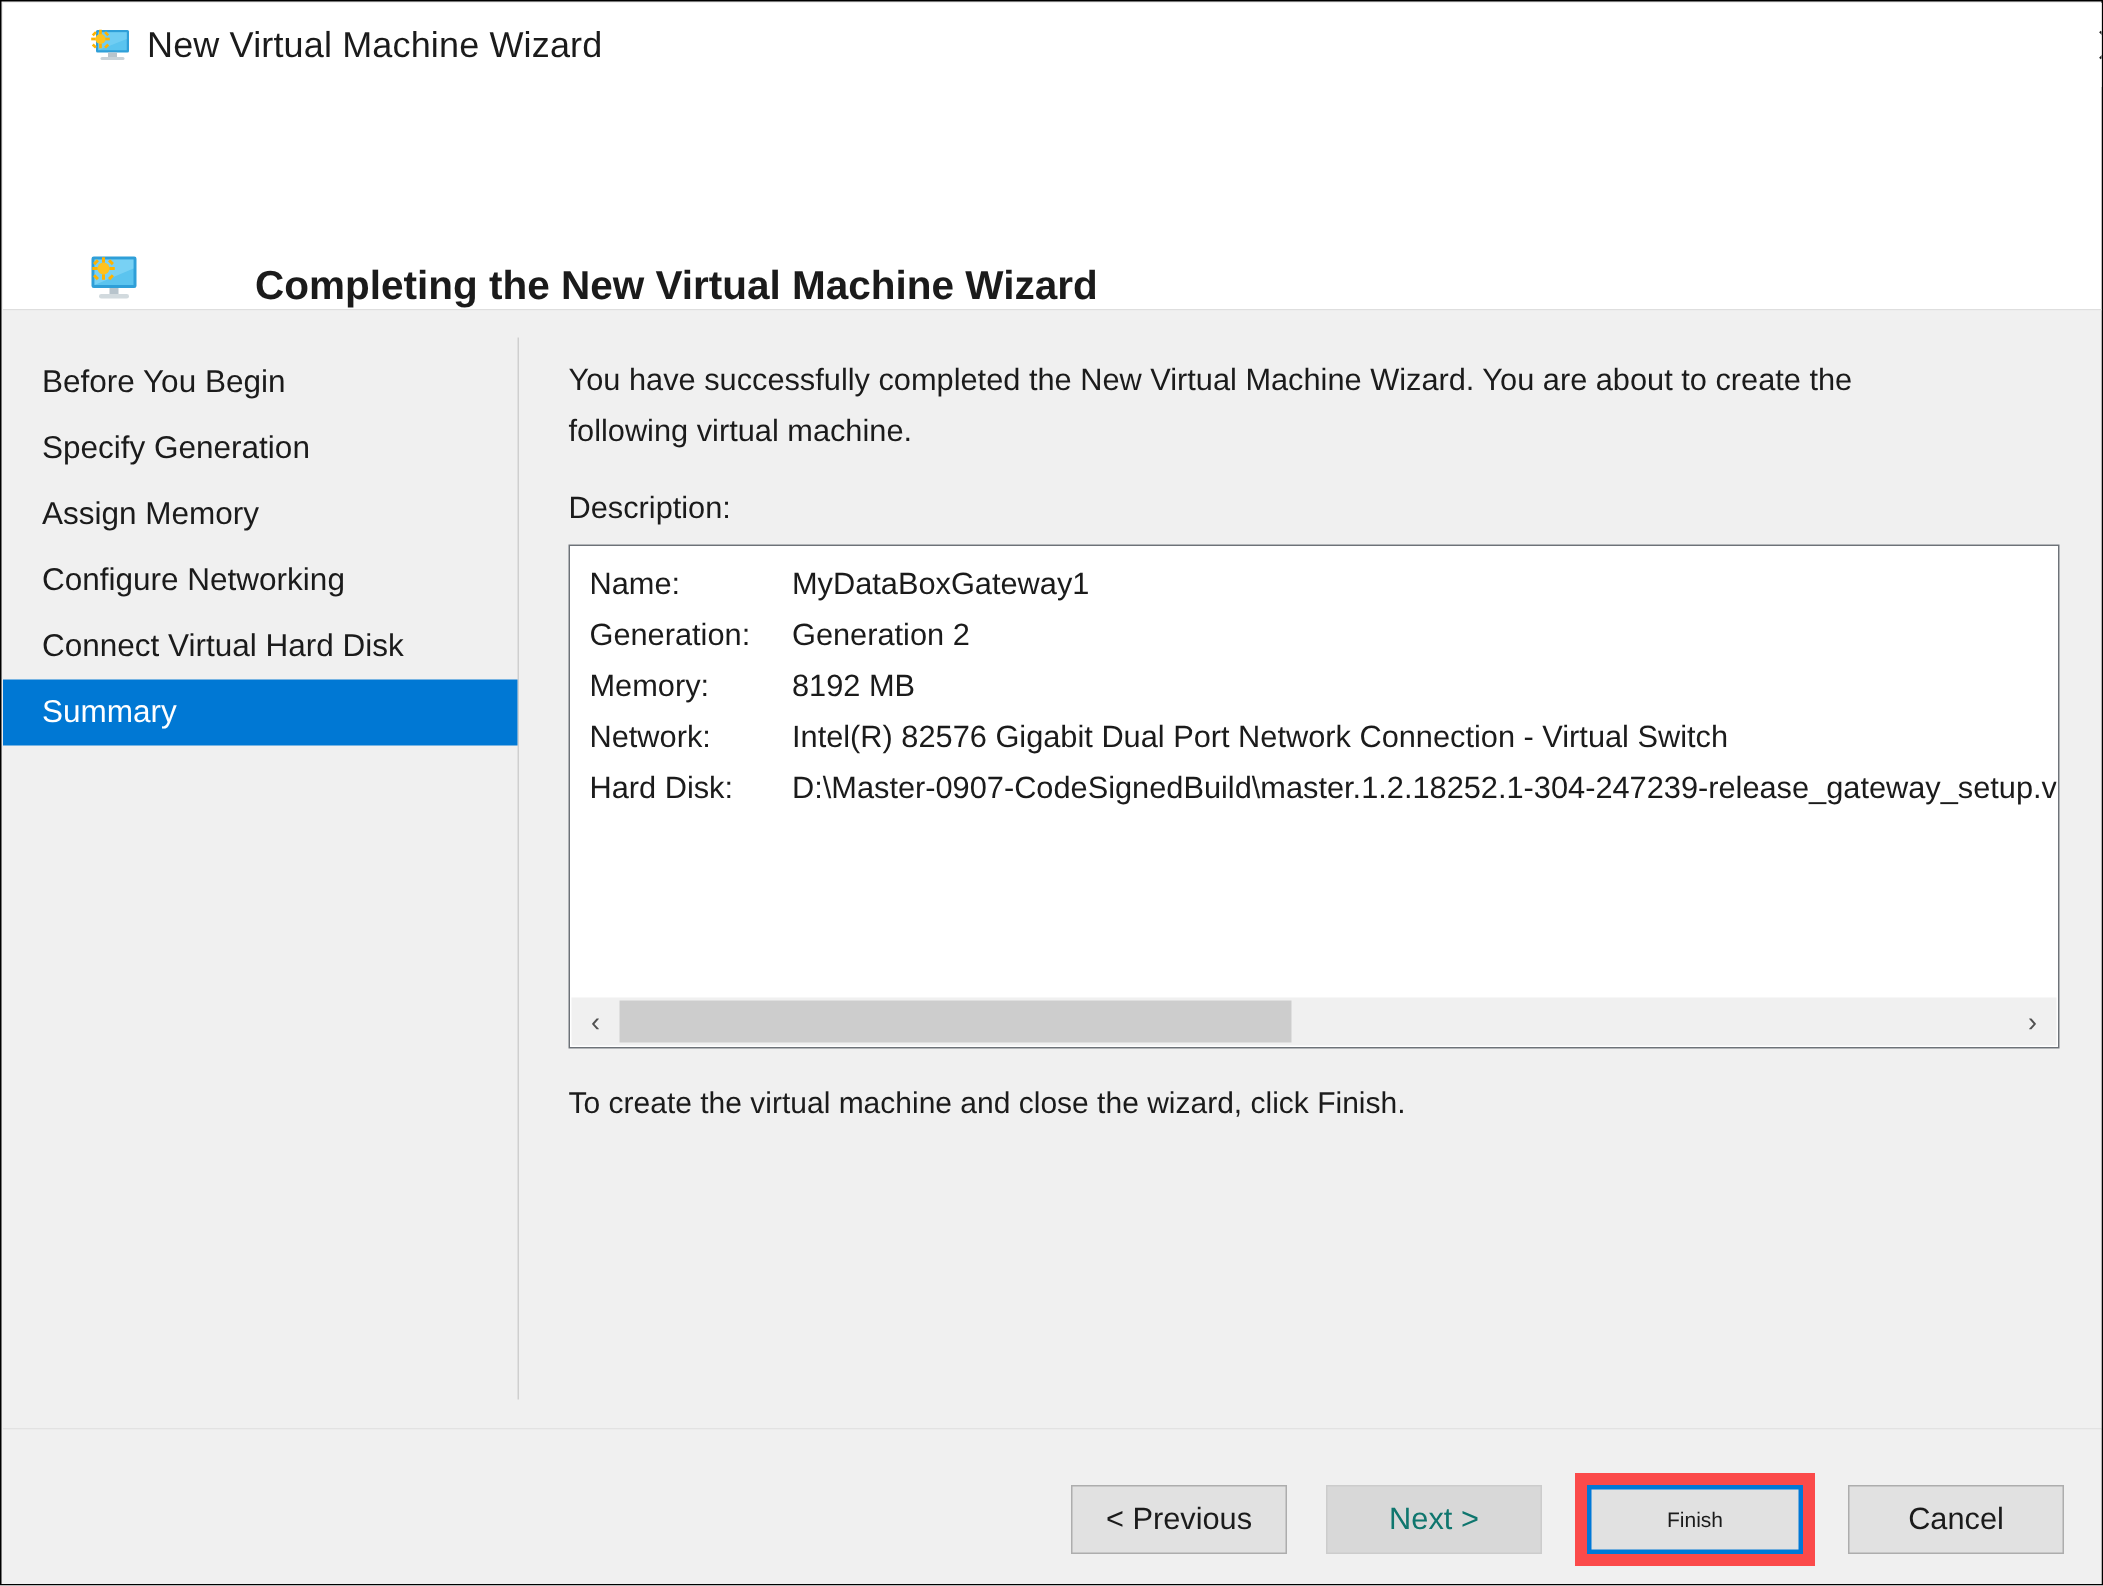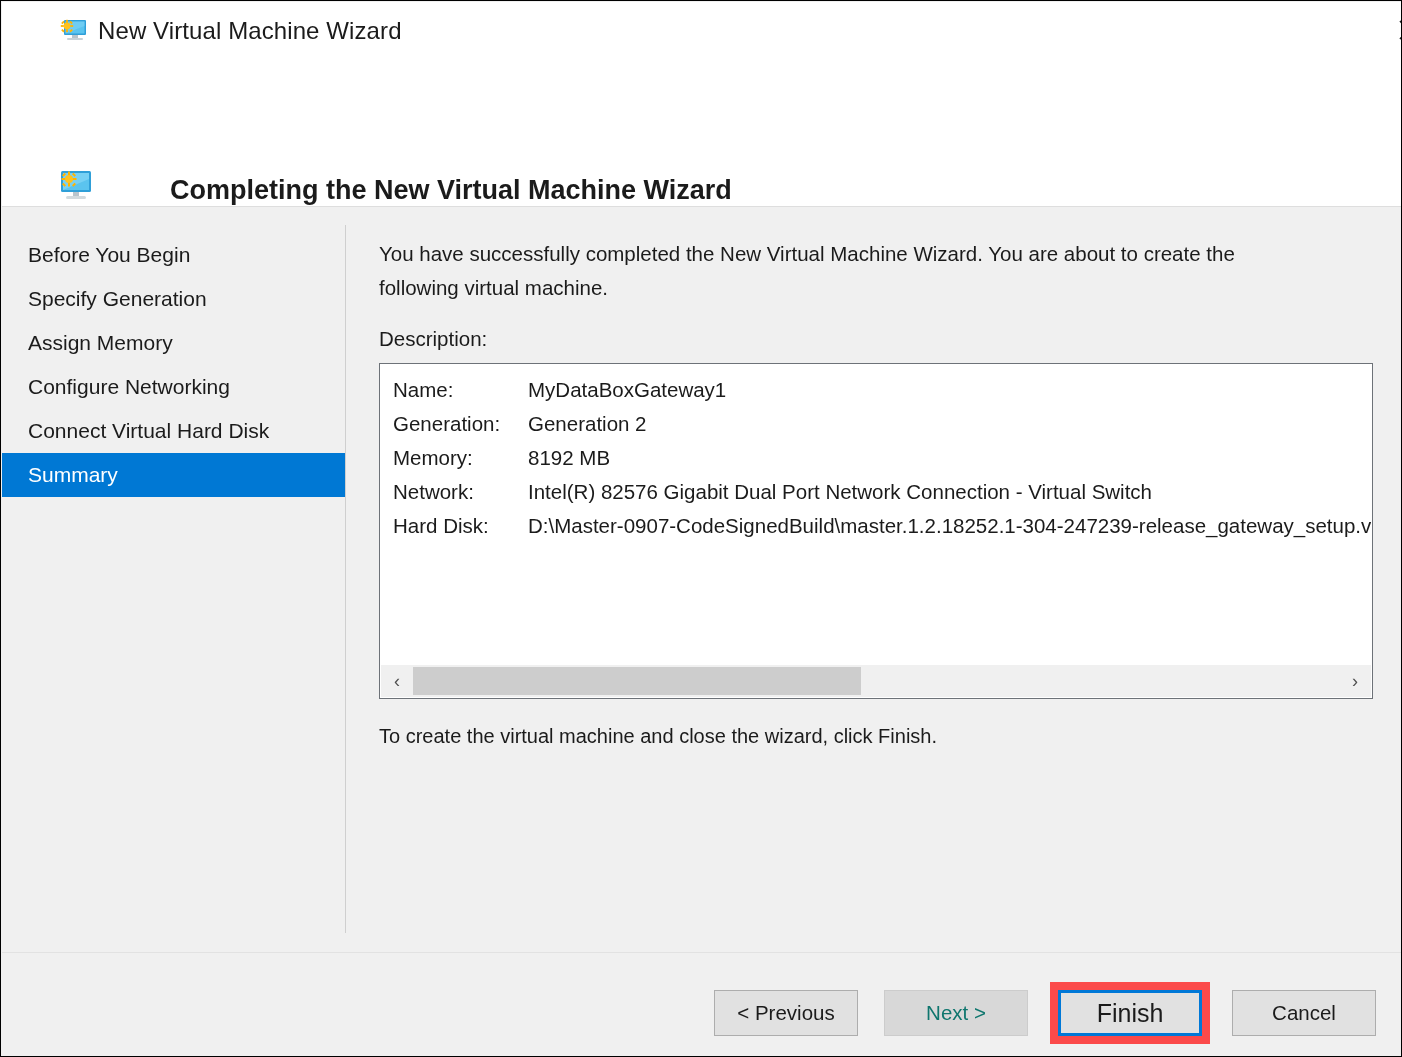--- a/index.html
+++ b/index.html
@@ -272,21 +272,21 @@
     align-items: center;
     justify-content: center;
   }
   #finish-button {
     width: 144px;
     height: 46px;
     box-sizing: border-box;
     border: 3px solid #0078d7;
     background: #e1e1e1;
     color: #1b1b1b;
-    font-size: 25px;
+    font-size: 14px;
     display: flex;
     align-items: center;
     justify-content: center;
     cursor: default;
   }
 </style>
 </head>
 <body>
 
 <div id="window">

